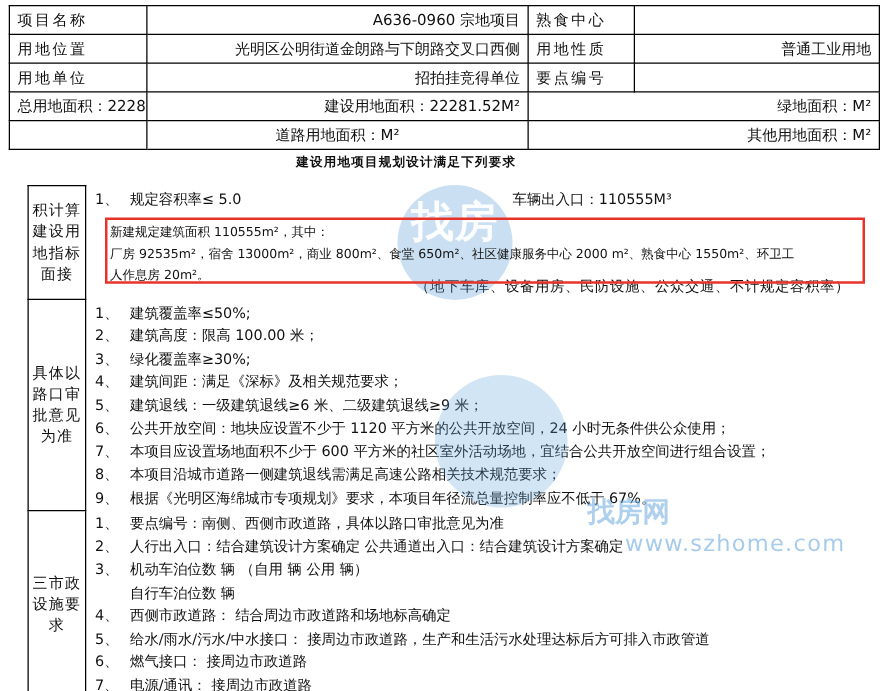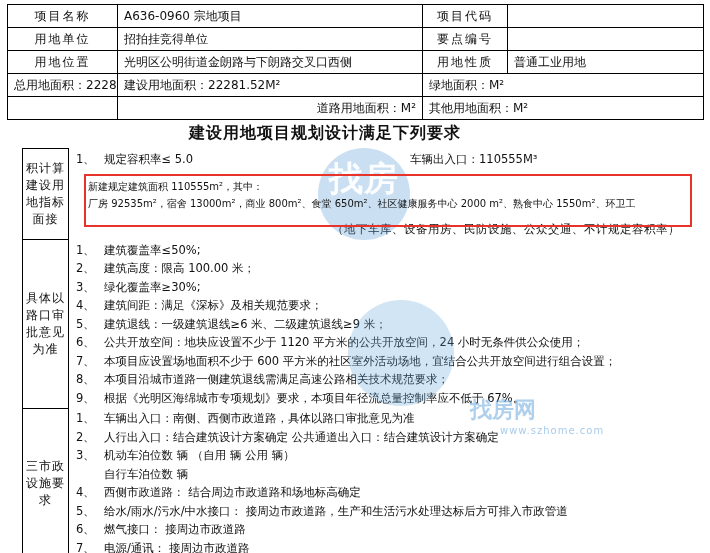--- a/index.html
+++ b/index.html
@@ -42,48 +42,48 @@
     border-radius:50%;
     background:rgba(95,160,215,0.28);
   }
   .wm-text2{
     left:470px;top:395px;
     font-size:22px;font-weight:bold;
     color:rgba(110,170,220,0.55);
   }
   .wm-text3{
     left:500px;top:425px;
-    font-size:10px;
+    font-size:18px;
     color:rgba(120,175,225,0.65);
     letter-spacing:1px;
   }
 
   
   table{border-collapse:collapse;}
   .t1{
     position:absolute;left:7px;top:4px;width:696px;
     table-layout:fixed;
   }
   .t1 td{
     border:1px solid #000;
     height:22px;
     padding:0 6px;
     font-size:12px;
     vertical-align:middle;
     white-space:nowrap;
     overflow:hidden;
   }
-  .lbl{text-align:center;letter-spacing:2px;}
-  .val{text-align:left;}
+  .lbl{text-align:left;letter-spacing:2px;}
+  .val{text-align:right;}
 
   
   .heading{
     position:absolute;left:0;top:123px;width:650px;
     text-align:center;
-    font-size:16px;
+    font-size:10px;
     font-weight:bold;
     letter-spacing:1px;
   }
 
   
   .t2{
     position:absolute;left:22px;top:148px;width:666px;
     table-layout:fixed;
   }
   .t2 td{
@@ -144,43 +144,43 @@
     <colgroup>
       <col style="width:110px">
         <col style="width:305px">
         <col style="width:85px">
         <col style="width:196px">
     </colgroup>
     <tbody>
       <tr>
         <td class="lbl">项目名称</td>
         <td class="val">A636-0960 宗地项目</td>
-        <td class="lbl">项目代码</td>
+        <td class="lbl">熟食中心</td>
         <td class="val"></td>
+      </tr>
+      <tr>
+        <td class="lbl">用地位置</td>
+        <td class="val">光明区公明街道金朗路与下朗路交叉口西侧</td>
+        <td class="lbl">用地性质</td>
+        <td class="val">普通工业用地</td>
       </tr>
       <tr>
         <td class="lbl">用地单位</td>
         <td class="val">招拍挂竞得单位</td>
         <td class="lbl">要点编号</td>
         <td class="val"></td>
       </tr>
       <tr>
-        <td class="lbl">用地位置</td>
-        <td class="val">光明区公明街道金朗路与下朗路交叉口西侧</td>
-        <td class="lbl">用地性质</td>
-        <td class="val">普通工业用地</td>
-      </tr>
-      <tr>
         <td class="val">总用地面积：22281.52M²</td>
         <td class="val">建设用地面积：22281.52M²</td>
         <td class="val" colspan="2">绿地面积：M²</td>
       </tr>
       <tr>
         <td class="val" style="border-right:none"></td>
-        <td class="val" style="text-align:right">道路用地面积：M²</td>
+        <td class="val" style="text-align:center">道路用地面积：M²</td>
         <td class="val" colspan="2">其他用地面积：M²</td>
       </tr>
     </tbody>
   </table>
 
   <div class="heading">建设用地项目规划设计满足下列要求</div>
 
   <table class="t2">
     <colgroup>
         <col style="width:46px">
@@ -255,21 +255,21 @@
         </td>
       </tr>
 
       <tr>
         <td class="side">三市政设施要求</td>
         <td class="inner">
           <table class="nested">
             <tbody>
                 <tr>
                   <td class="row-num">1、</td>
-                  <td>车辆出入口：南侧、西侧市政道路，具体以路口审批意见为准</td>
+                  <td>要点编号：南侧、西侧市政道路，具体以路口审批意见为准</td>
                 </tr>
             <tr>
                   <td class="row-num">2、</td>
                   <td>人行出入口：结合建筑设计方案确定        公共通道出入口：结合建筑设计方案确定</td>
                 </tr>
             <tr>
                   <td class="row-num">3、</td>
                   <td>机动车泊位数 辆                                        （自用 辆  公用 辆）</td>
                 </tr>
             <tr>
@@ -295,16 +295,17 @@
           </tbody>
             </table>
         </td>
       </tr>
     </tbody>
   </table>
 
   <div class="hl-block">
     <div>新建规定建筑面积 110555m²，其中：</div>
     <div>厂房 92535m²，宿舍 13000m²，商业 800m²、食堂 650m²、社区健康服务中心 2000 m²、熟食中心 1550m²、环卫工</div>
+    <div>人作息房 20m²。</div>
   </div>
   <div class="redbox"></div>
 
 </div>
 
 </body></html>

